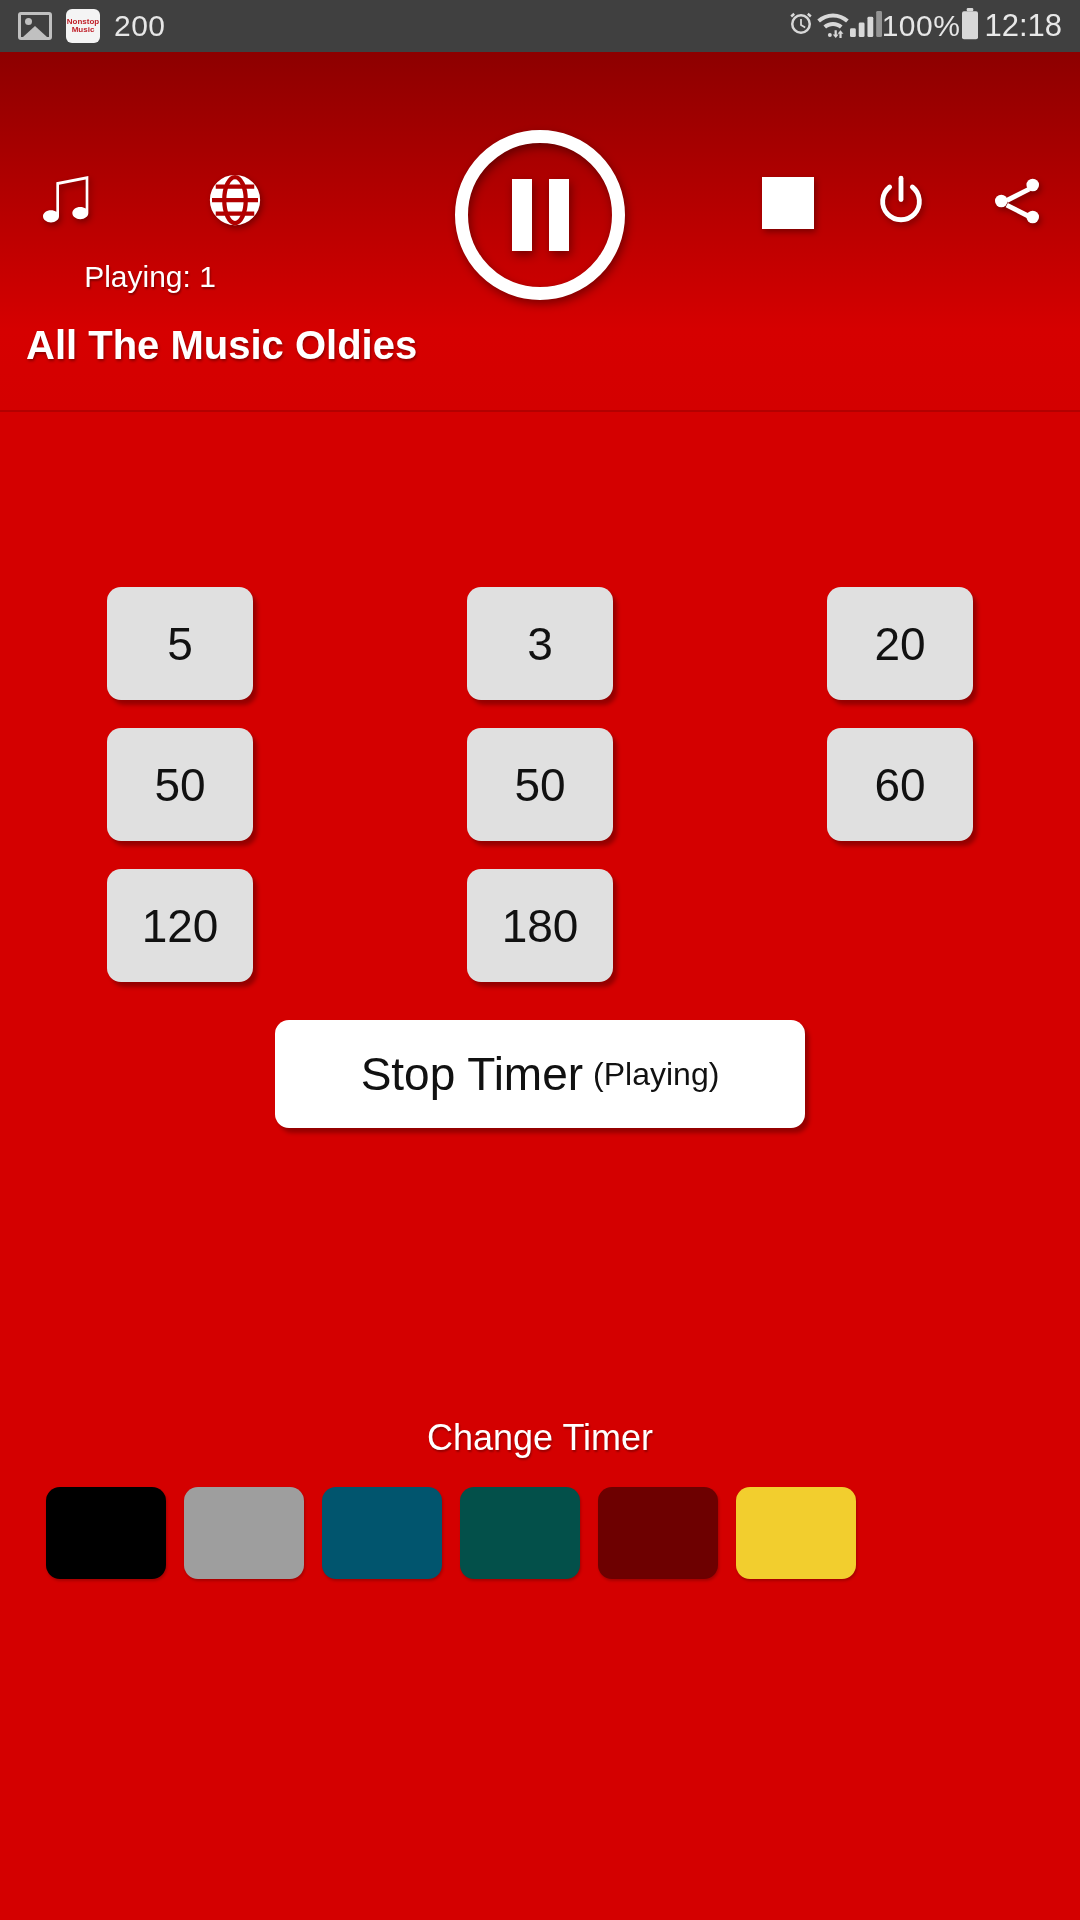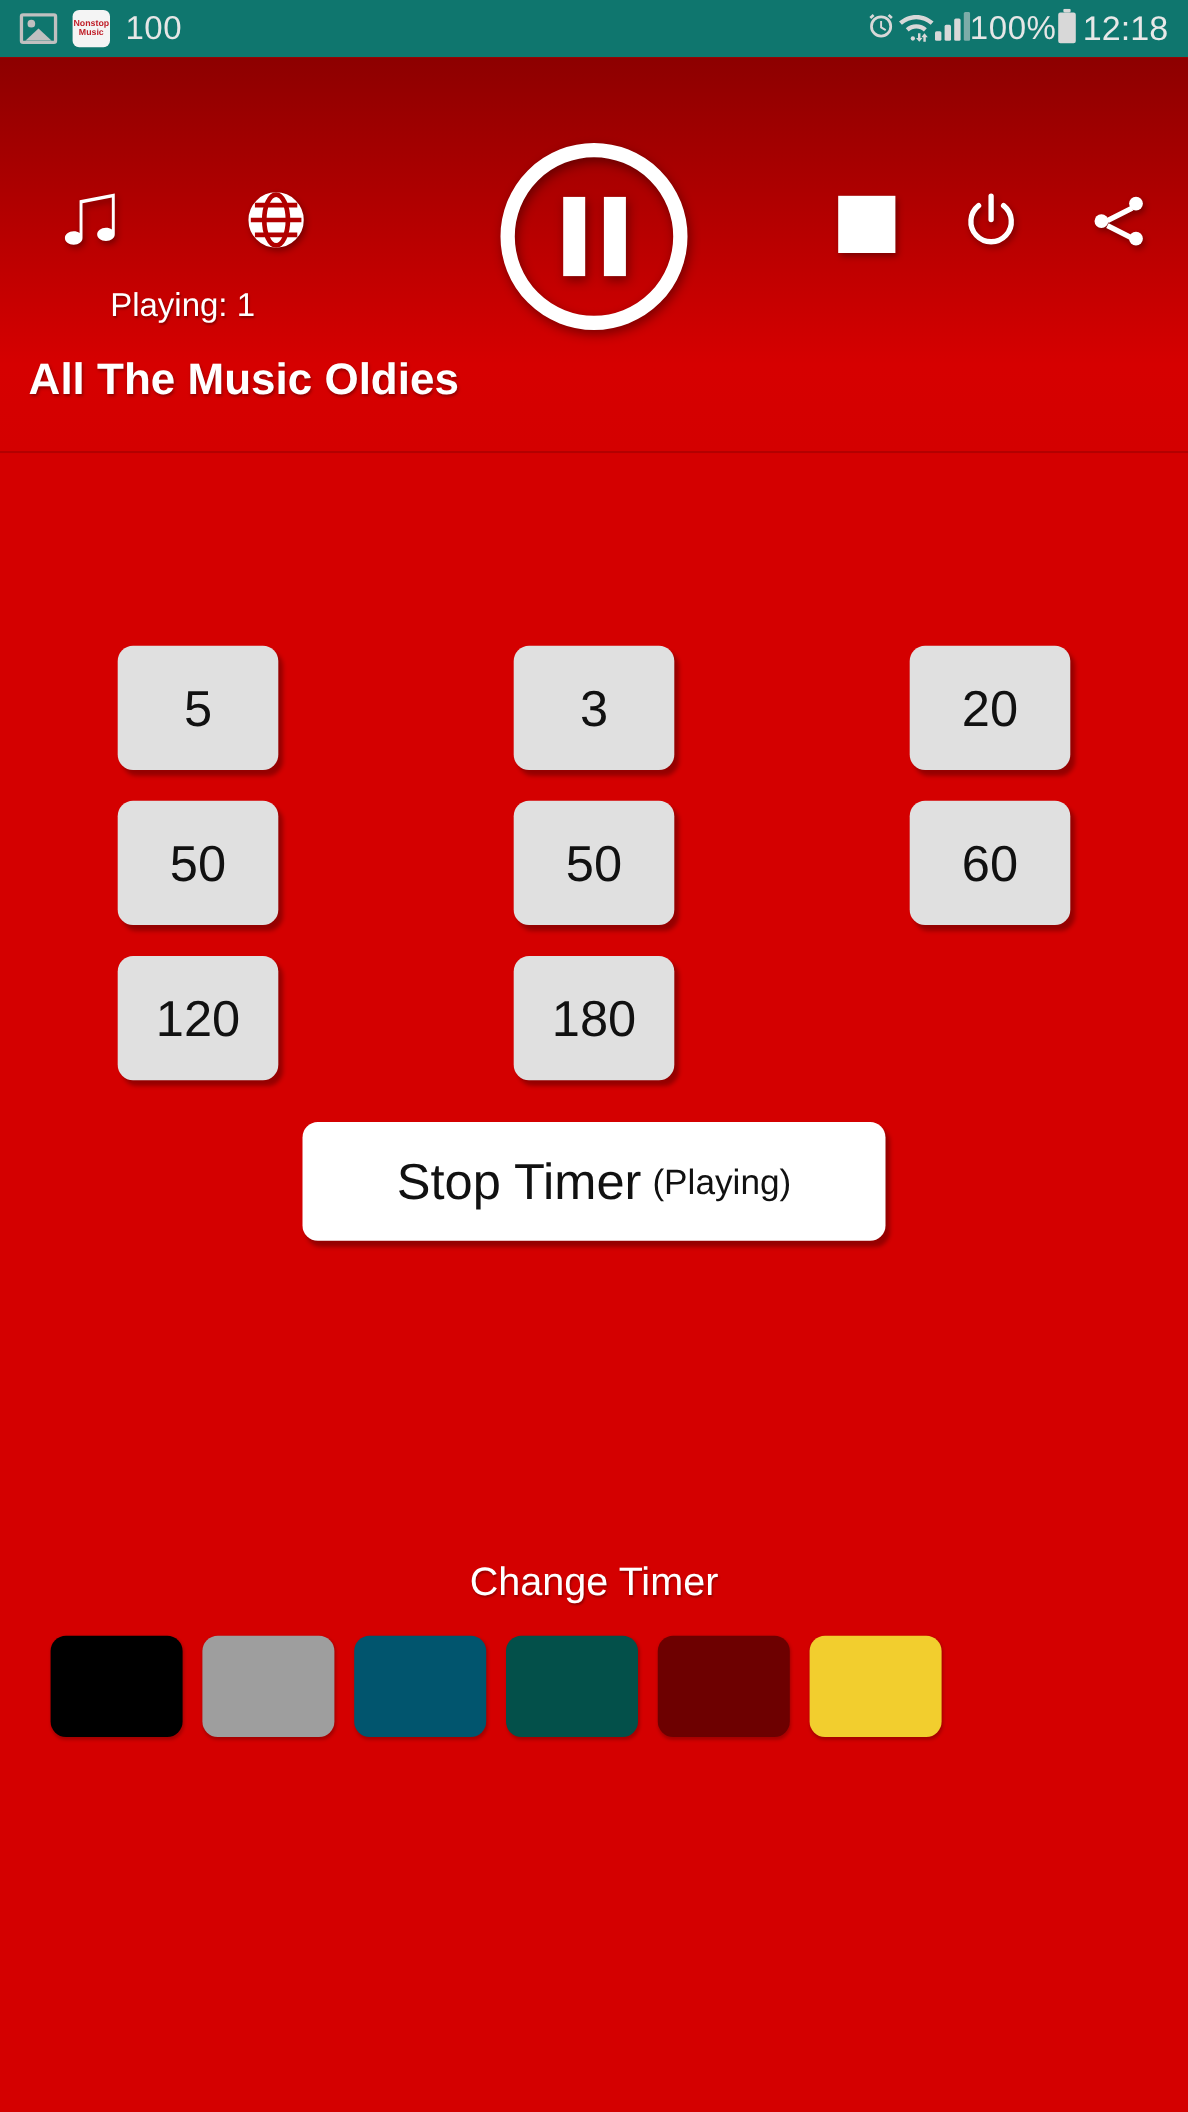--- a/index.html
+++ b/index.html
@@ -6,21 +6,21 @@
   html, body {
     width:1080px; height:1920px;
     background:#d40000;
     font-family:"Liberation Sans", sans-serif;
     overflow:hidden;
   }
 
   
   .statusbar {
     height:52px; width:1080px;
-    background:#0f766e;
+    background:#404040;
     display:flex; align-items:center;
     padding:0 18px;
     color:#d8d8d8;
   }
   .sb-left { display:flex; align-items:center; gap:14px; }
   .sb-right { margin-left:auto; display:flex; align-items:center; gap:0; }
   .sb-text { font-size:30px; color:#e6e6e6; letter-spacing:0.5px; }
   .sb-time { font-size:31px; color:#e8e8e8; margin-left:4px; }
   .icon-img {
     width:34px; height:28px; border:3px solid #c0c0c0; border-radius:3px;
@@ -42,21 +42,21 @@
   }
   .app-badge span{ font-size:8px; font-weight:bold; color:#c0202a; display:block; }
 
   
   .header {
     position:relative; width:1080px; height:360px;
     background:linear-gradient(180deg,#8d0000 0%,#b10000 38%,#d60000 78%,#d40000 100%);
     border-bottom:2px solid #b30000;
   }
   .hdr-left {
-    position:absolute; left:16px; top:116px; width:300px;
+    position:absolute; left:0; top:116px; width:300px;
     display:flex; flex-direction:column; align-items:center;
   }
   .hdr-left-icons { display:flex; align-items:center; gap:106px; }
   .playing-text {
     margin-top:24px; color:#ffffff; font-size:30px;
     text-shadow:1px 2px 2px rgba(0,0,0,.35);
   }
   .play-btn {
     position:absolute; left:50%; top:78px; transform:translateX(-50%);
     width:170px; height:170px; border-radius:50%;
@@ -127,21 +127,21 @@
 </head>
 <body>
 
 <div class="statusbar">
   <div class="sb-left">
     <span class="icon-img"></span>
     <span class="app-badge">
       <span>Nonstop</span>
       <span>Music</span>
     </span>
-    <span class="sb-text">100</span>
+    <span class="sb-text">200</span>
   </div>
   <div class="sb-right">
     <span>
       <svg width="30" height="30" viewBox="0 0 24 24" fill="#d8d8d8">
         <path d="M12 4a8 8 0 100 16 8 8 0 000-16zm0 2a6 6 0 110 12 6 6 0 010-12z"></path>
         <path d="M11.3 8h1.4v4.3l3 1.8-.7 1.2-3.7-2.2z"></path>
         <path d="M3.5 5.2L5.9 3l1.3 1.5L4.8 6.7zM20.5 5.2L18.1 3l-1.3 1.5 2.4 2.2z"></path>
       </svg>
     </span>
     <span>

